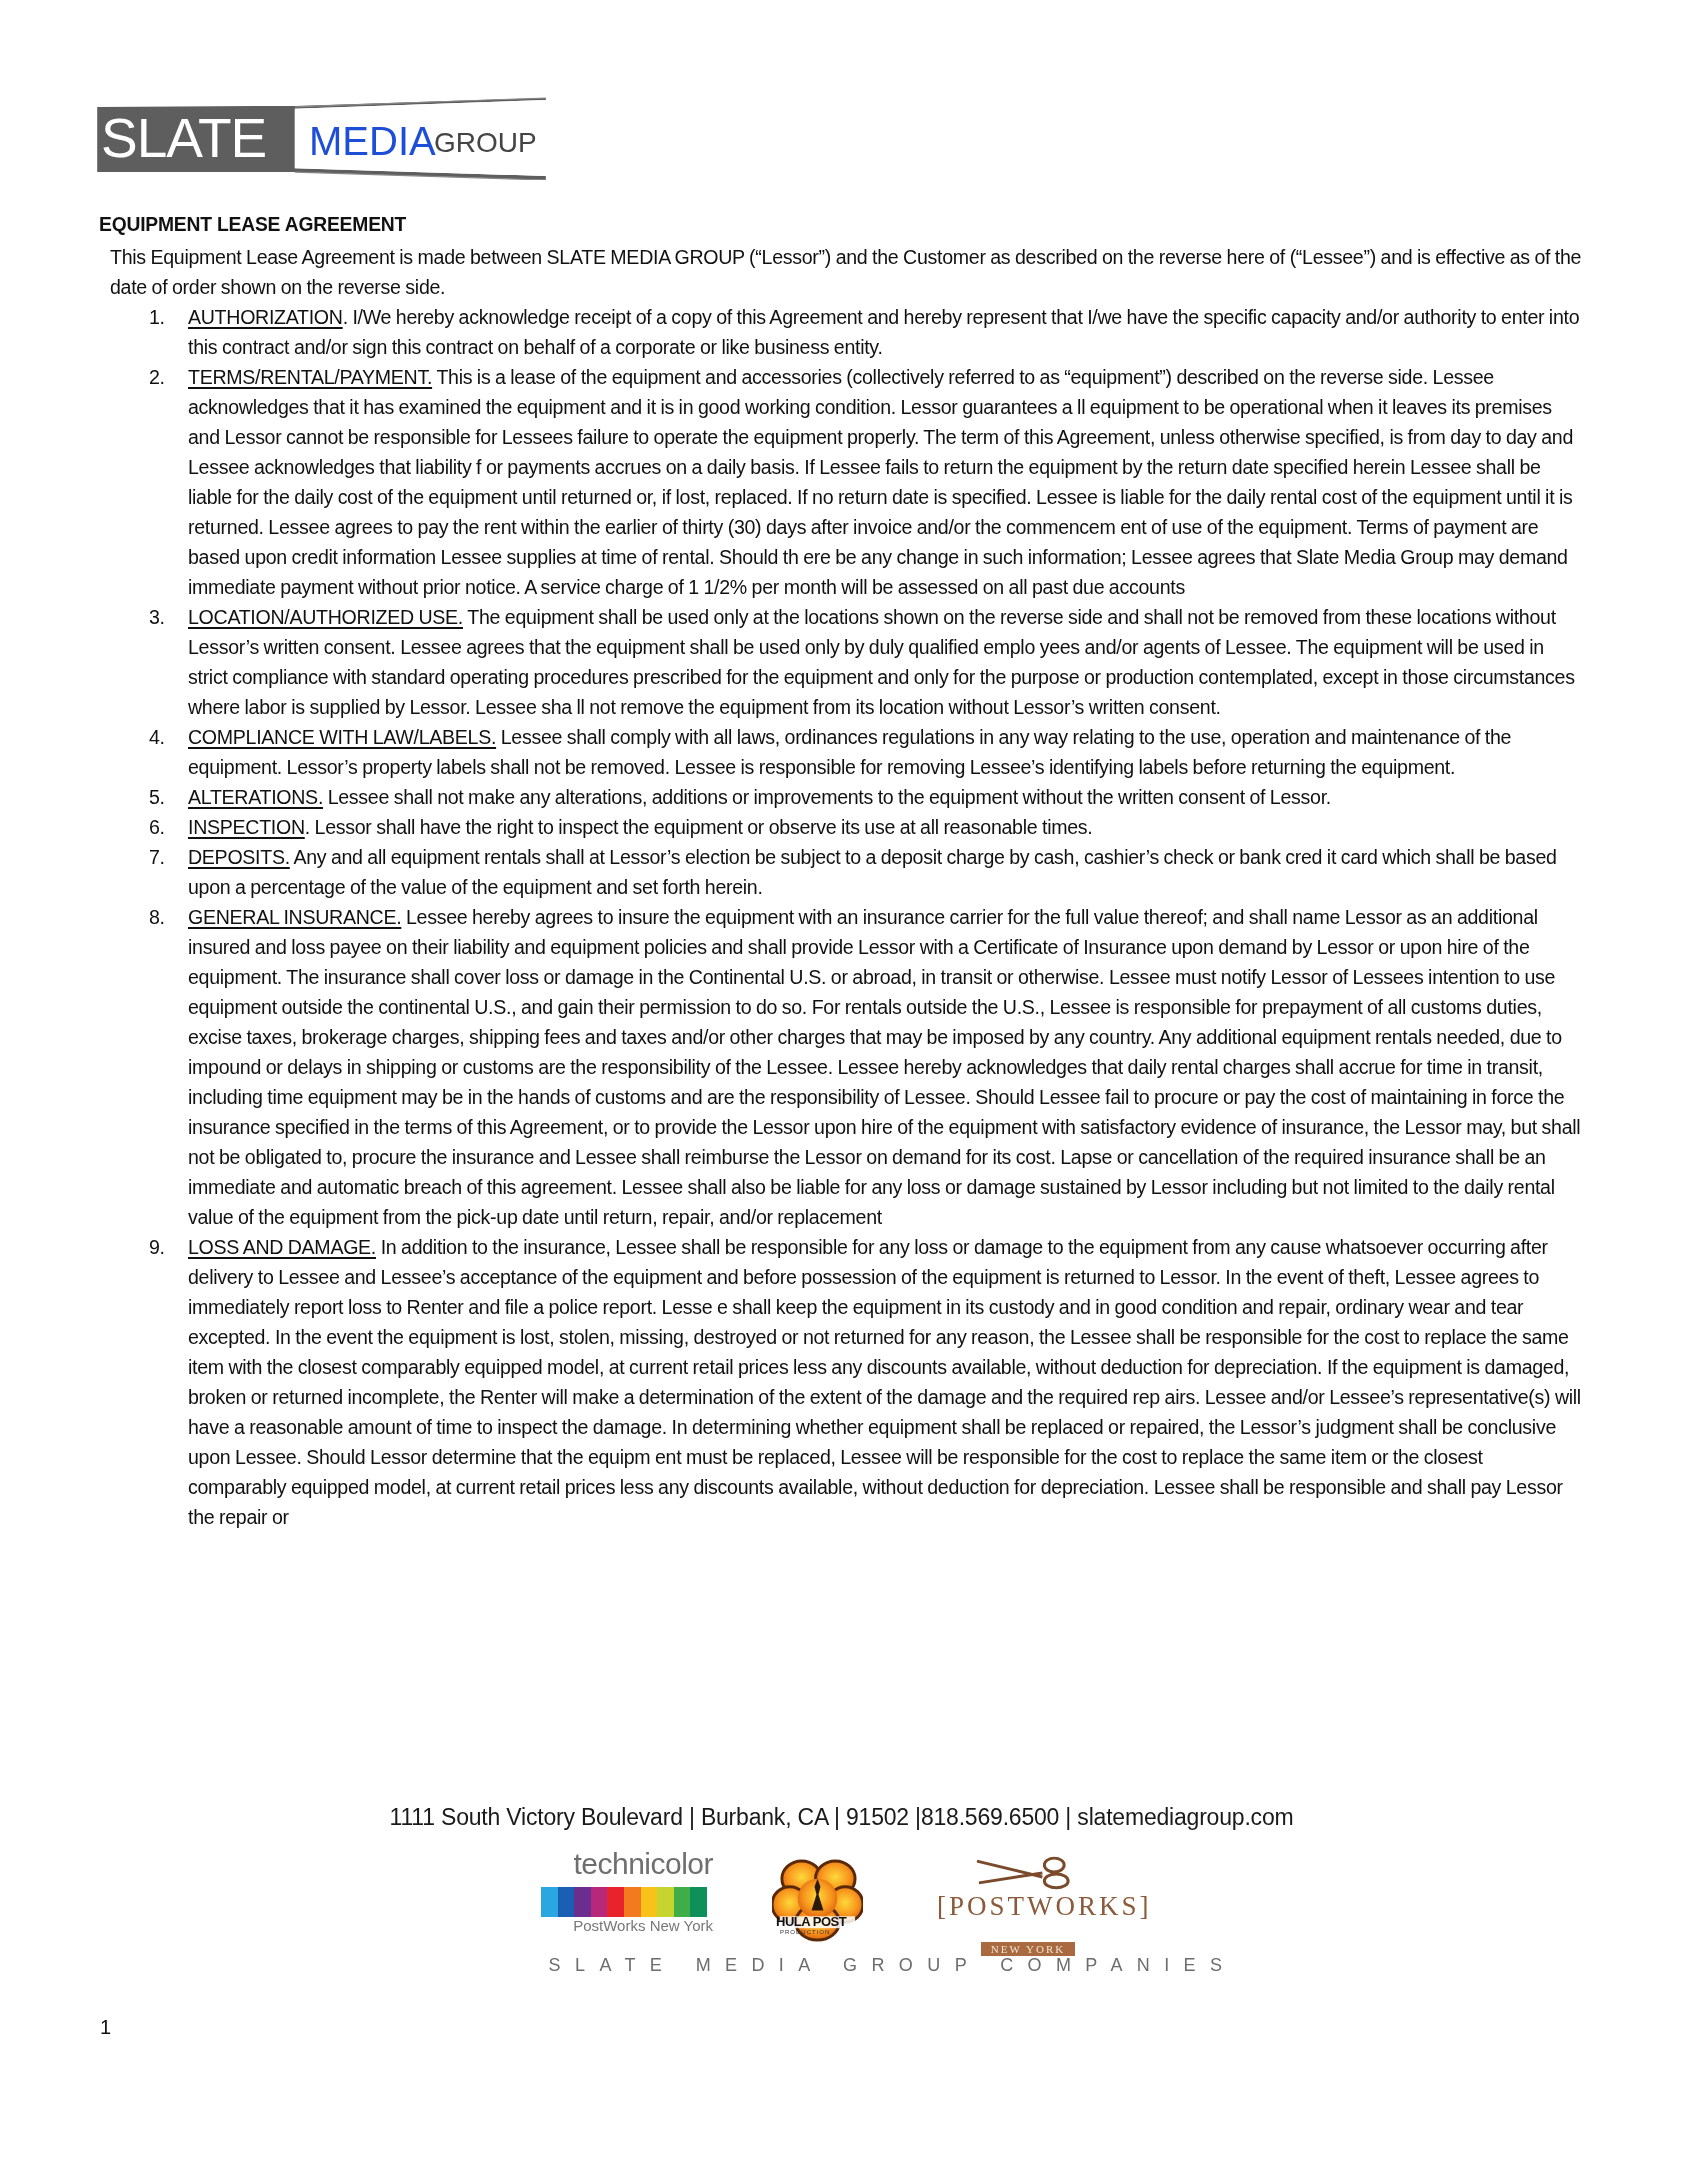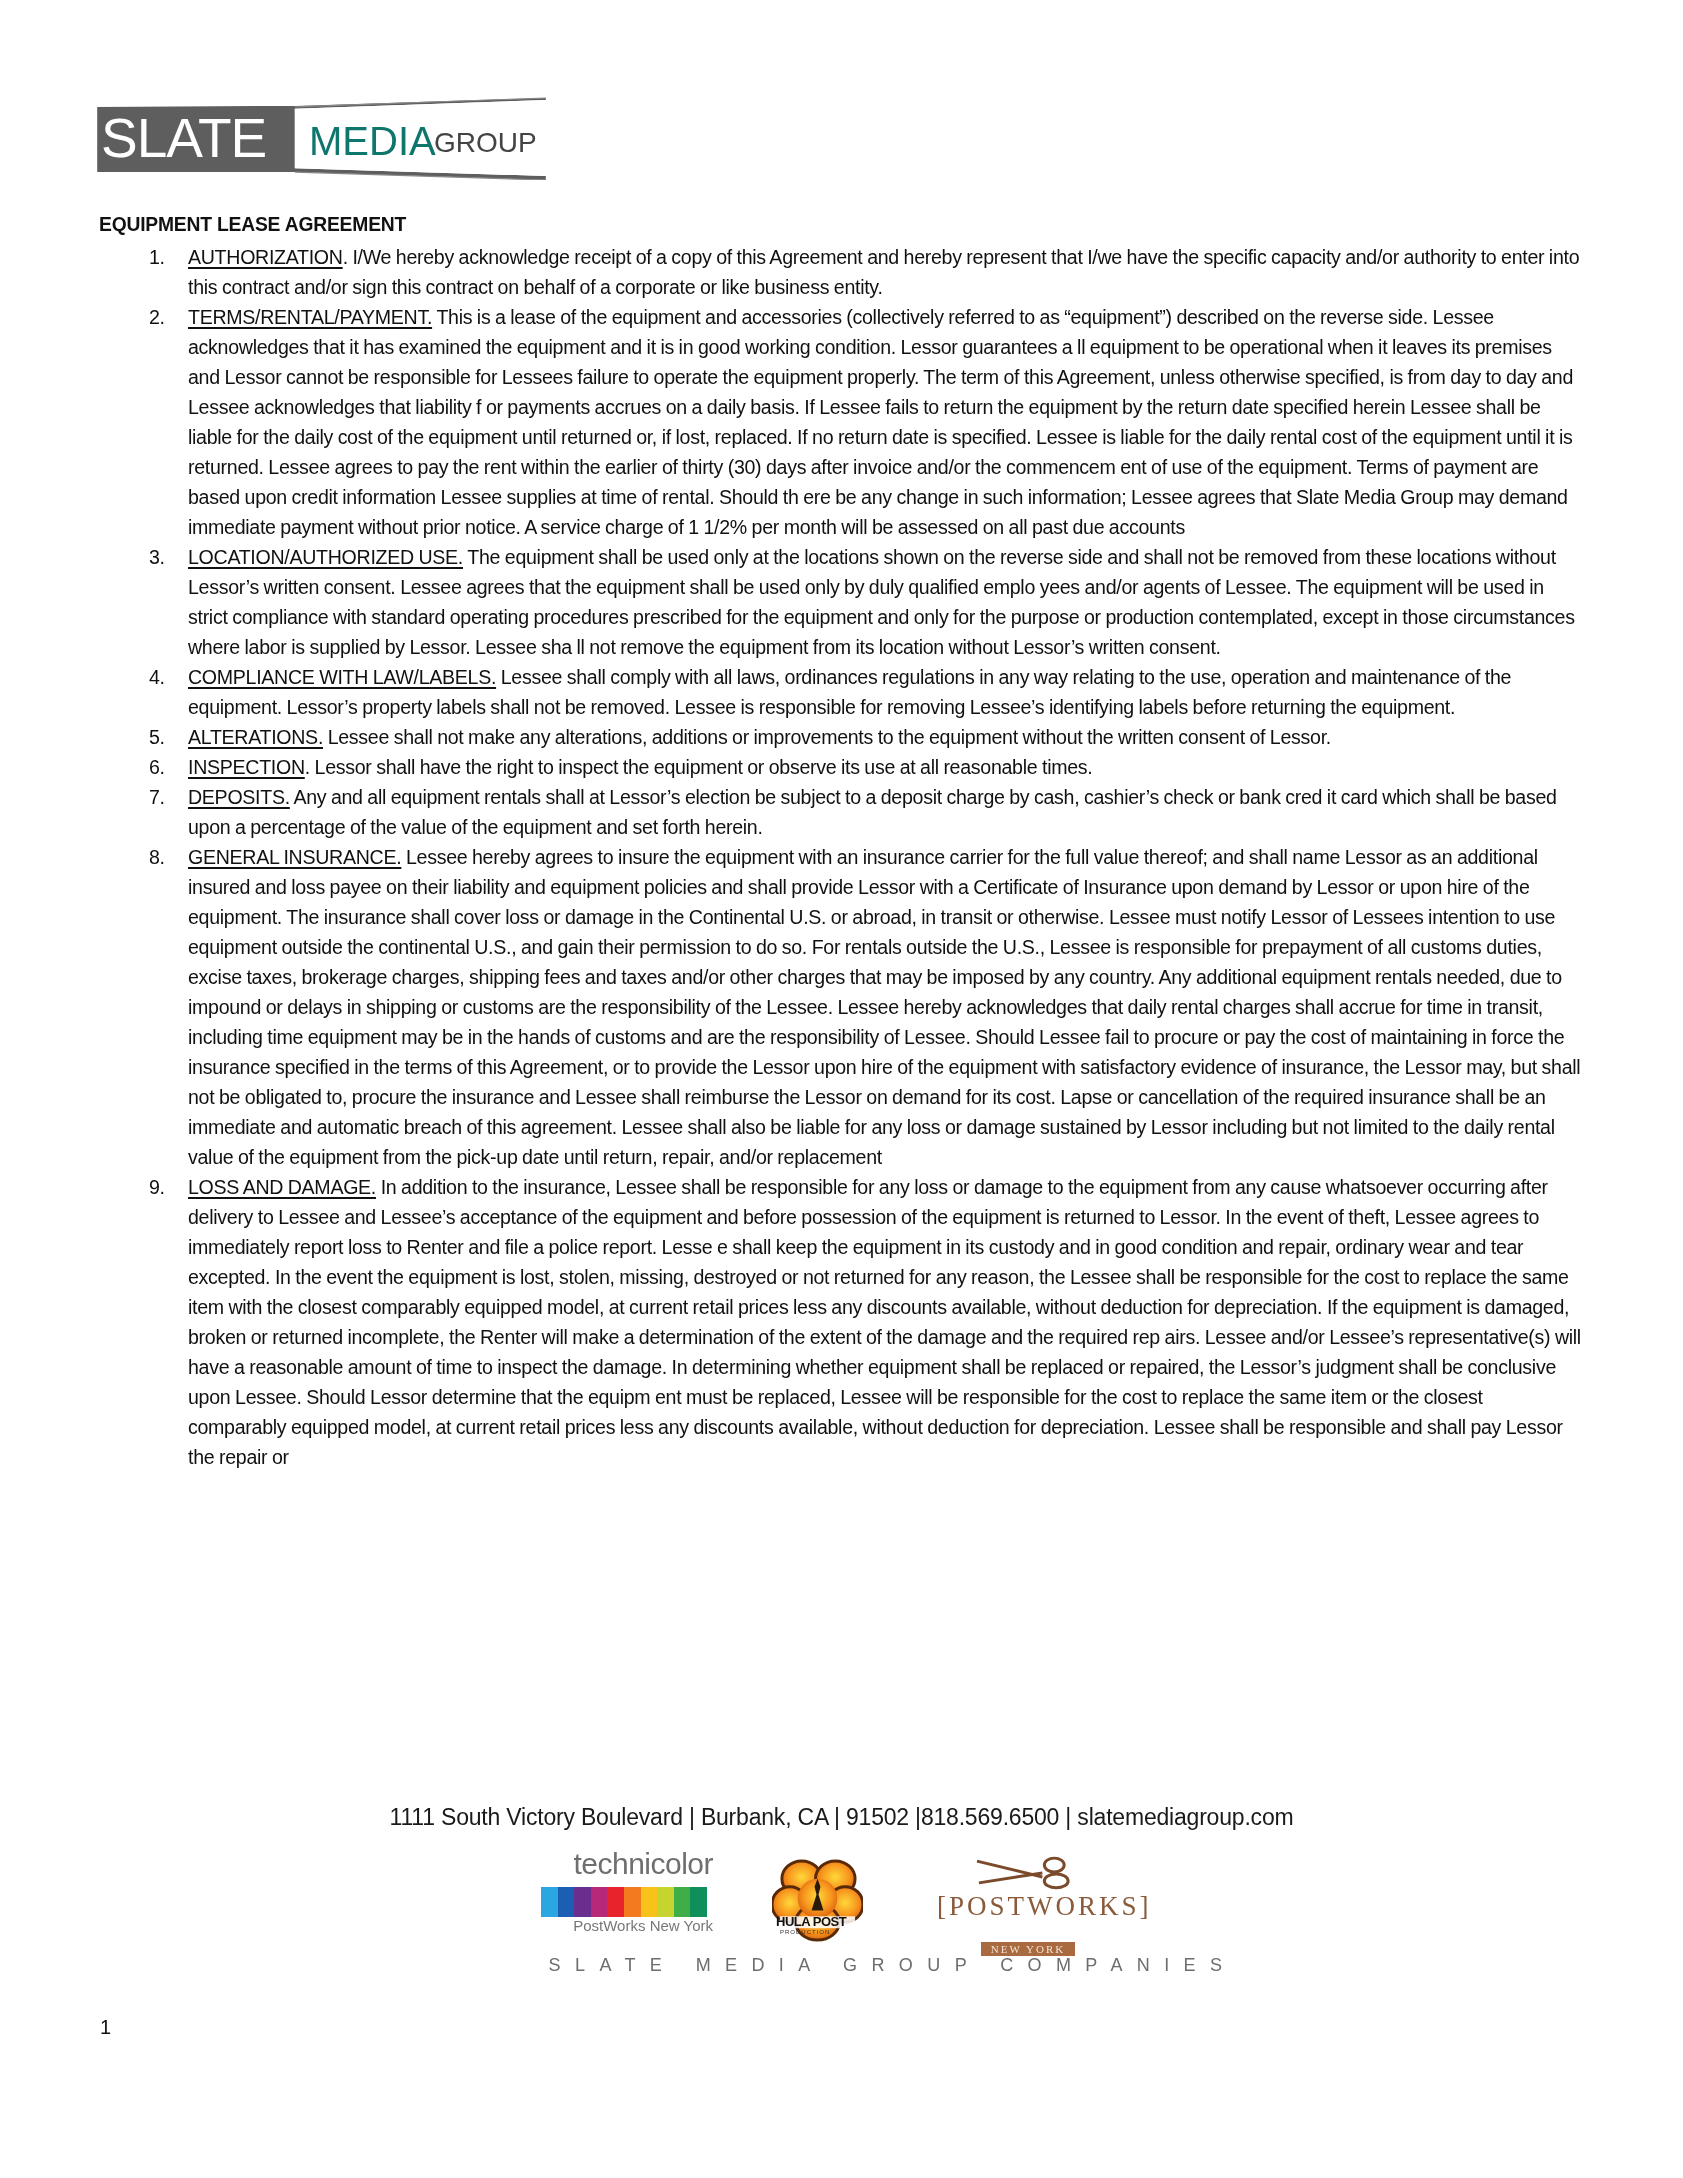--- a/index.html
+++ b/index.html
@@ -38,27 +38,28 @@
 <body>
 
 <div class="logo">
   <svg width="449" height="83" viewBox="0 0 454 84">
     <polygon points="0,10 200,9 454,1 454,3 200,12 200,72 454,80 454,84 200,76 0,76" fill="#5e5e5e"></polygon>
     <polygon points="200,12 454,3 454,80 200,72" fill="#ffffff"></polygon>
     <line x1="200" y1="10" x2="454" y2="1" stroke="#888" stroke-width="1.2"></line>
     <line x1="200" y1="76" x2="454" y2="84" stroke="#888" stroke-width="1.2"></line>
   </svg>
   <span style="position:absolute;left:4px;top:12px;font-size:55px;font-weight:normal;color:#fff;letter-spacing:-1px;line-height:59px;">SLATE</span>
-  <span style="position:absolute;left:212px;top:22px;font-size:40px;color:#0f766e;letter-spacing:0px;line-height:44px;font-weight:300;">MEDIA</span>
+  <span style="position:absolute;left:212px;top:22px;font-size:40px;color:#1d4ed8;letter-spacing:0px;line-height:44px;font-weight:300;">MEDIA</span>
   <span style="position:absolute;left:337px;top:30px;font-size:28px;color:#444;line-height:32px;">GROUP</span>
 </div>
 
 <div class="title">EQUIPMENT LEASE AGREEMENT</div>
 
 <div class="body-text">
+  <div class="intro">This Equipment Lease Agreement is made between SLATE MEDIA GROUP (“Lessor”) and the Customer as described on the reverse here of (“Lessee”) and is effective as of the date of order shown on the reverse side.</div>
   <ol class="clauses">
     <li>
       <span class="num">1.</span><span class="heading">AUTHORIZATION</span><span>.</span><span> I/We hereby acknowledge receipt of a copy of this Agreement and hereby represent that I/we have the specific capacity and/or authority to enter into this contract and/or sign this contract on behalf of a corporate or like business  entity.</span>
     </li>
     <li>
       <span class="num">2.</span><span class="heading">TERMS/RENTAL/PAYMENT.</span><span> This is a lease of the equipment and accessories (collectively referred to as “equipment”) described on the reverse side. Lessee acknowledges that it has examined the equipment and it is in good working condition. Lessor guarantees a ll equipment to be operational when it leaves its premises and Lessor cannot be responsible for Lessees failure to operate the equipment properly. The term of this Agreement, unless otherwise specified, is from day to day and Lessee acknowledges that liability f or payments accrues on a daily basis.  If Lessee fails to return the equipment by the return date specified herein Lessee shall be liable for the daily cost of the equipment until returned or, if lost, replaced. If no return date is specified. Lessee is liable for the daily rental cost of the equipment until it is returned. Lessee agrees to pay the rent within the earlier of thirty (30) days after invoice and/or the commencem ent of use of the equipment. Terms of payment are based upon credit information Lessee supplies at time of rental.  Should th ere be any change in such information; Lessee agrees that Slate Media Group may demand immediate payment without prior notice. A service charge of 1 1/2% per month will be assessed on all past due accounts</span>
     </li>
     <li>
       <span class="num">3.</span><span class="heading">LOCATION/AUTHORIZED USE.</span><span> The equipment shall be used only at the locations shown on the reverse side and shall not be removed from these locations without Lessor’s written consent. Lessee agrees that the equipment shall be used only by duly qualified emplo yees and/or agents of Lessee. The equipment will be used in strict compliance with standard operating procedures prescribed for the equipment and only for the purpose or production contemplated, except in those circumstances where labor is supplied by Lessor.  Lessee sha ll not remove the equipment from its location without Lessor’s written consent.</span>
     </li>

